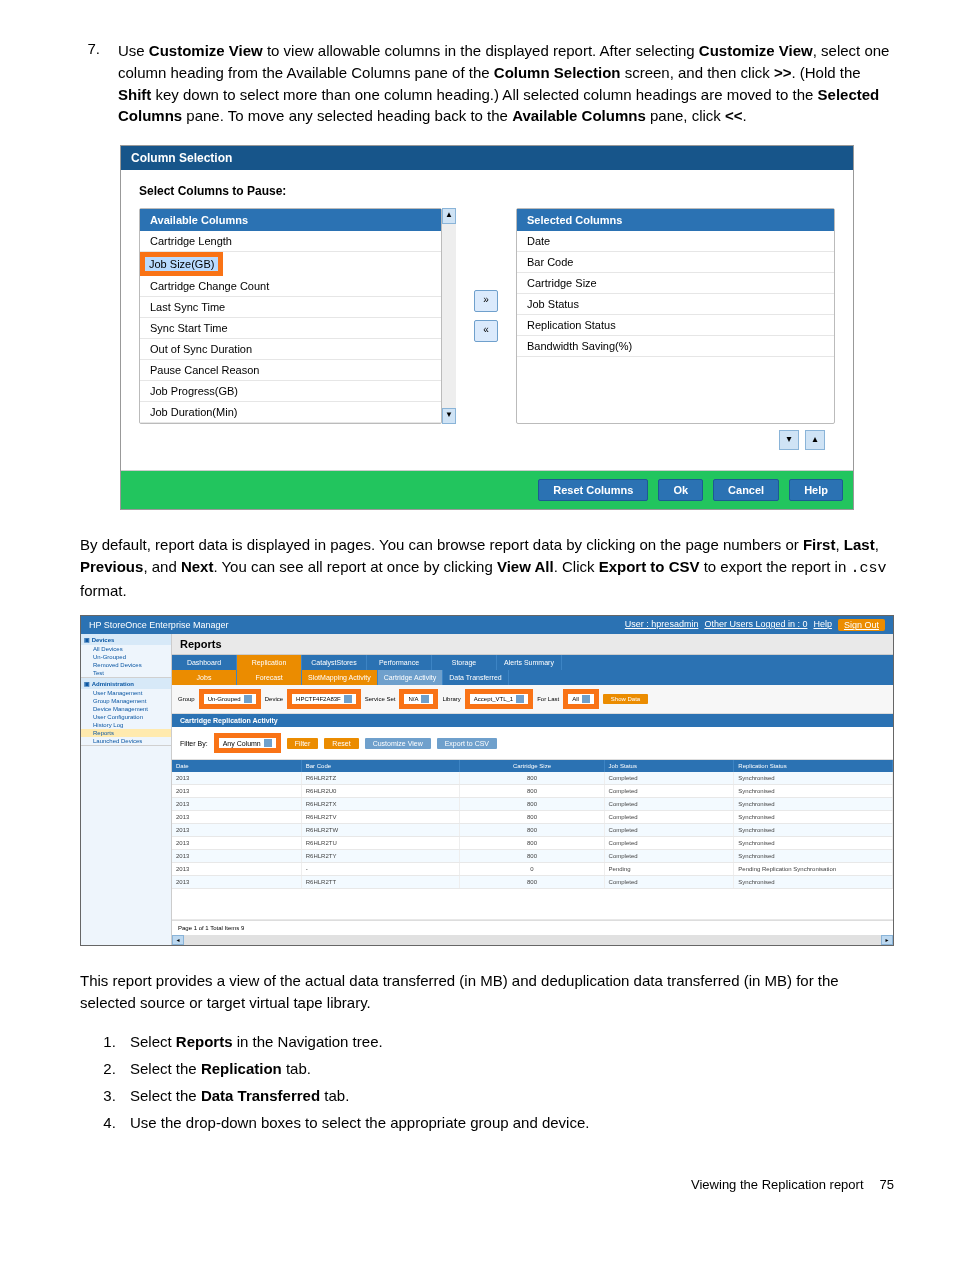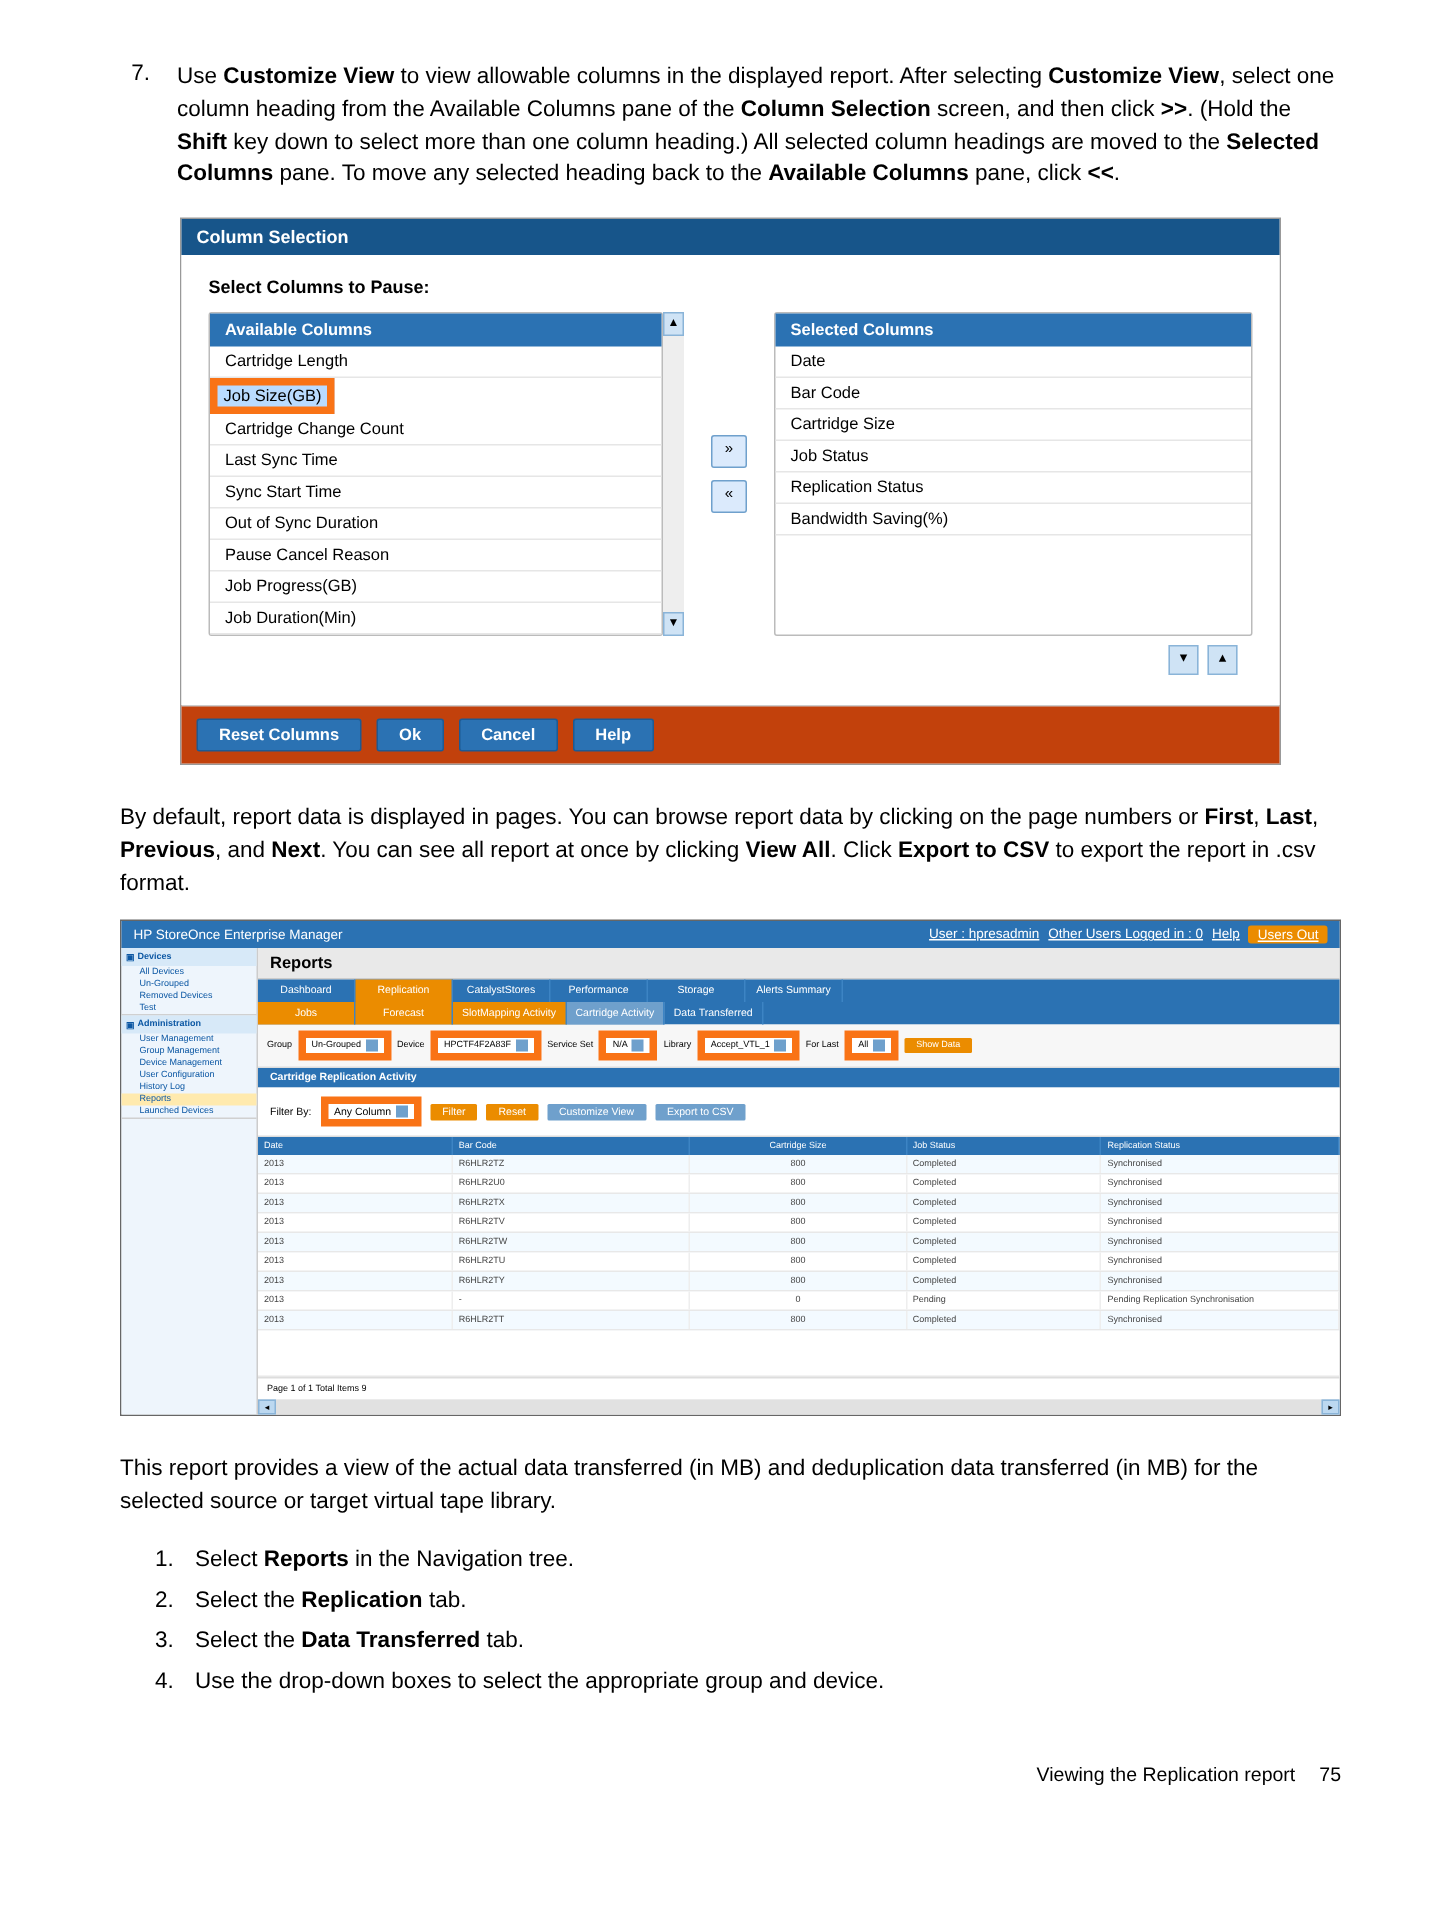--- a/index.html
+++ b/index.html
@@ -1,36 +1,36 @@
 <!DOCTYPE html>
 <html><head>
 <meta charset="utf-8">
 <style>
   body{font-family:Arial,Helvetica,sans-serif;margin:0;background:#fff;color:#000;font-size:14px}
   .page{width:954px;margin:0 auto;padding:40px 60px 30px 80px;box-sizing:border-box}
   .step7{display:flex;gap:18px;margin-bottom:18px}
   .step-num{width:20px;text-align:right;font-size:15px}
   .step-body{flex:1;font-size:15px;line-height:1.45}
   b{font-weight:bold}
-  .mono{font-family:Liberation Sans, sans-serif}
+  .mono{font-family:Liberation Mono, monospace}
   .dialog{border:1px solid #999;margin:8px 40px 24px 40px}
   .dialog-title{background:#17558a;color:#fff;padding:5px 10px;font-size:12px;font-weight:bold}
   .dialog-body{background:#fff;padding:14px 18px}
   .dlg-label{font-weight:bold;font-size:12px;margin-bottom:10px}
   .two-col{display:flex;gap:18px;align-items:stretch}
   .col{flex:1;border:1px solid #bbb;border-radius:2px;background:#fff}
   .col-head{background:#2b72b3;color:#fff;font-size:11px;font-weight:bold;padding:5px 10px}
   .col-list{font-size:11px}
   .row{padding:4px 10px;border-bottom:1px solid #e6e6e6}
   .row.sel{background:#b9dbff}
   .mid{display:flex;flex-direction:column;justify-content:center;gap:8px}
   .arrow-btn{width:22px;height:20px;border:1px solid #6fa0cc;background:#dbeafc;font-size:10px;line-height:18px;text-align:center;border-radius:2px}
   .scroll-hint{display:flex;flex-direction:column;justify-content:space-between;width:14px;background:#eee}
   .sc-btn{height:14px;background:#cfe3f5;border:1px solid #8ab4d8;font-size:8px;text-align:center;line-height:12px}
-  .dlg-footer{background:#c2410c;padding:8px 10px;border-top:1px solid #ccc;display:flex;gap:10px}
+  .dlg-footer{background:#22c55e;padding:8px 10px;border-top:1px solid #ccc;display:flex;justify-content:flex-end;gap:10px}
   .btn{background:#2b72b3;color:#fff;font-size:11px;font-weight:bold;border:1px solid #1d5a93;padding:4px 14px;border-radius:2px}
   .updown{display:flex;gap:6px;justify-content:flex-end;padding:6px 10px}
   .ud{width:18px;height:18px;background:#cfe3f5;border:1px solid #8ab4d8;font-size:10px;text-align:center;line-height:16px}
   .para{font-size:15px;line-height:1.45;margin:0 0 14px 0}
   .app{border:1px solid #666;margin:10px 0 24px 0}
   .app-top{background:#2b72b3;color:#fff;font-size:9px;padding:3px 8px;display:flex;justify-content:space-between;align-items:center}
   .app-links{display:flex;gap:6px}
   .app-links span{text-decoration:underline}
   .signout{background:#eb8c00;color:#fff;padding:1px 6px;border-radius:2px;text-decoration:none}
   .app-body{display:flex}
@@ -128,21 +128,21 @@
     <span>By default, report data is displayed in pages. You can browse report data by clicking on the page numbers or </span><b>First</b><span>, </span><b>Last</b><span>, </span><b>Previous</b><span>, and </span><b>Next</b><span>. You can see all report at once by clicking </span><b>View All</b><span>. Click </span><b>Export to CSV</b><span> to export the report in </span><span class="mono">.csv</span><span> format.</span>
   </p>
 
   <div class="app">
     <div class="app-top">
       <span>HP StoreOnce Enterprise Manager</span>
       <div class="app-links">
         <span>User : hpresadmin</span>
         <span>Other Users Logged in : 0</span>
         <span>Help</span>
-        <span class="signout">Users Out</span>
+        <span class="signout">Sign Out</span>
       </div>
     </div>
     <div class="app-body">
       <div class="sidebar">
         <div class="sb-grp">
           <div class="sb-head">
               <span>▣</span>
               <span>Devices</span>
             </div>
           <div id="sb-dev">

